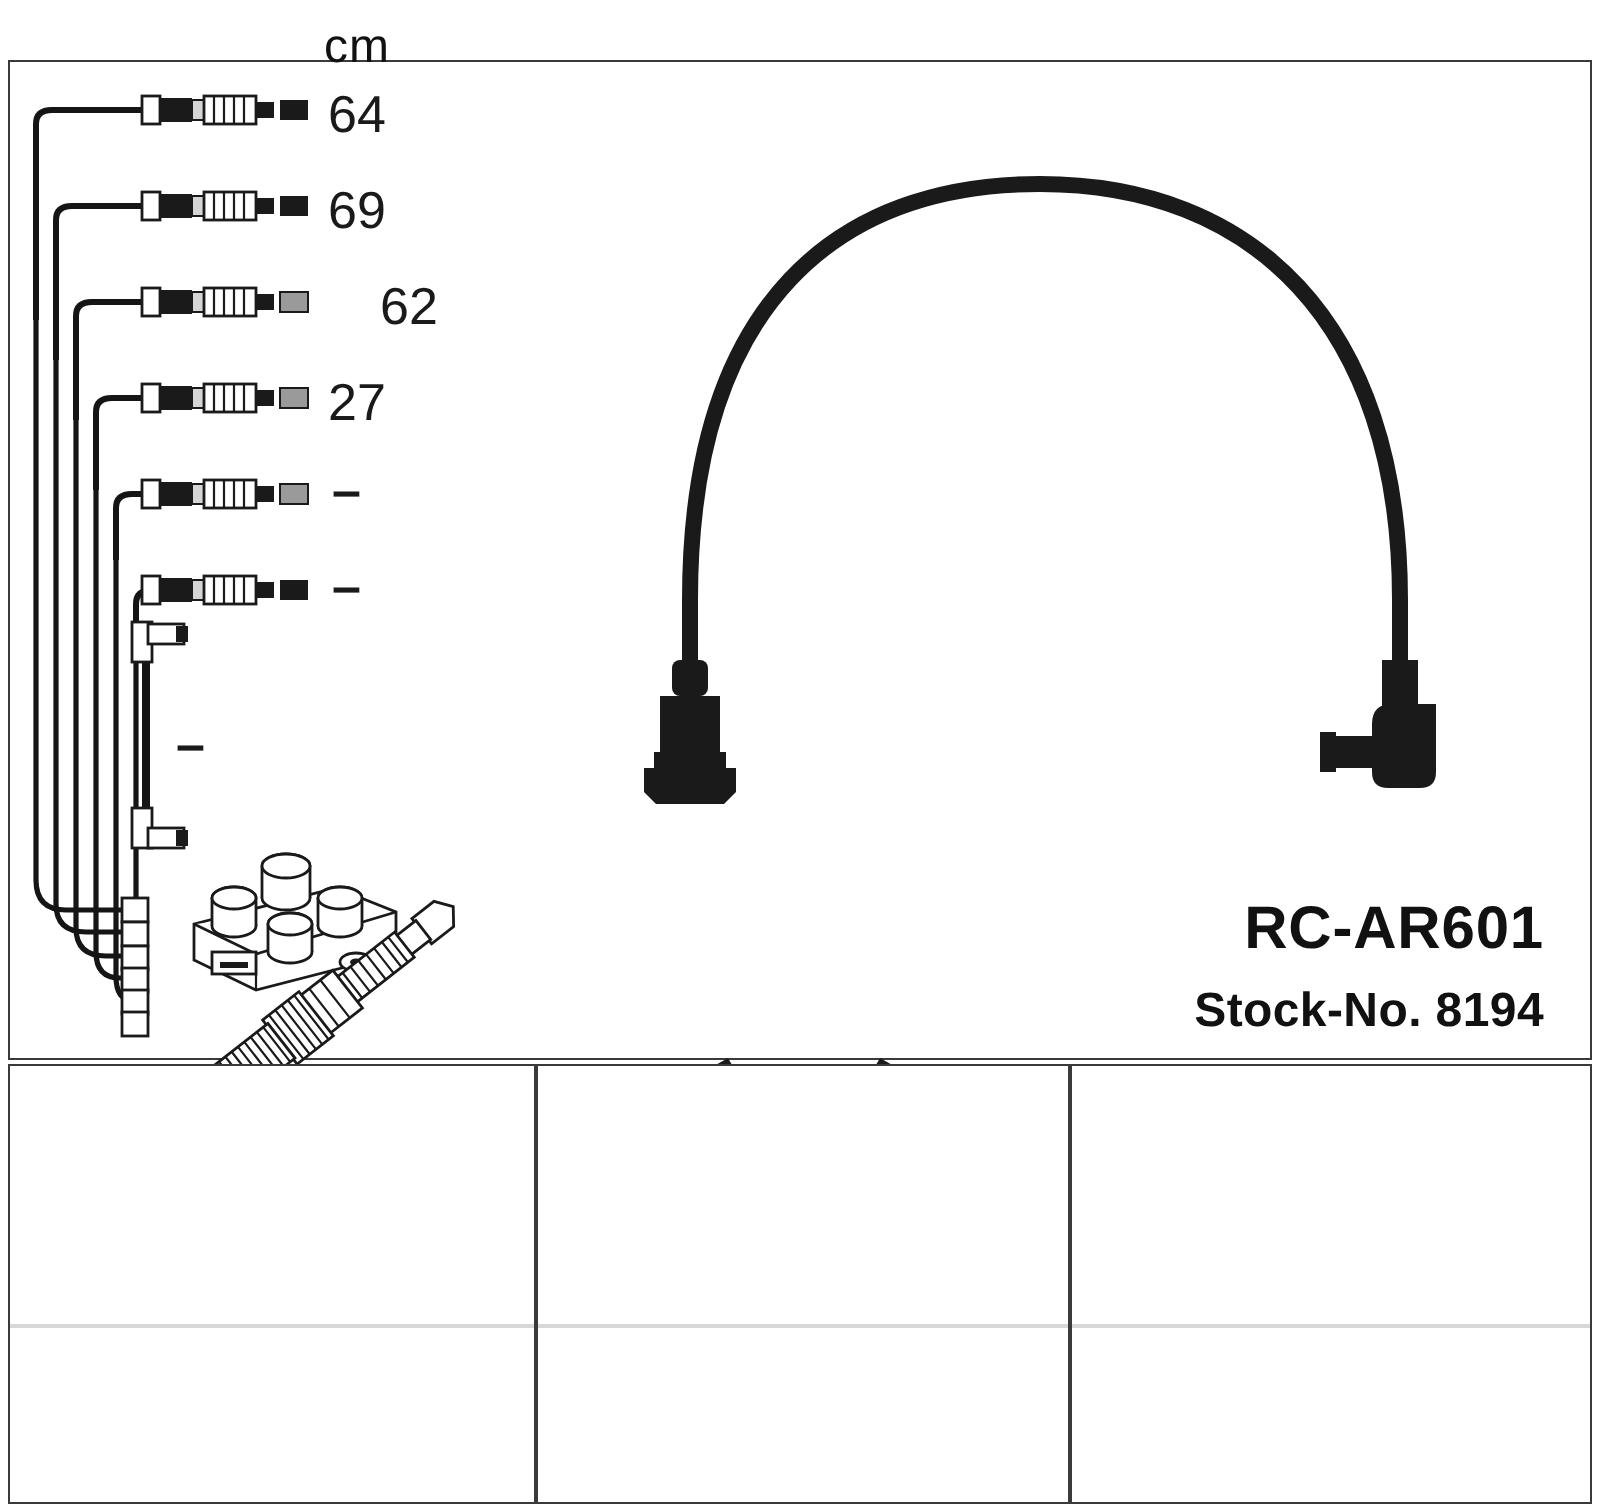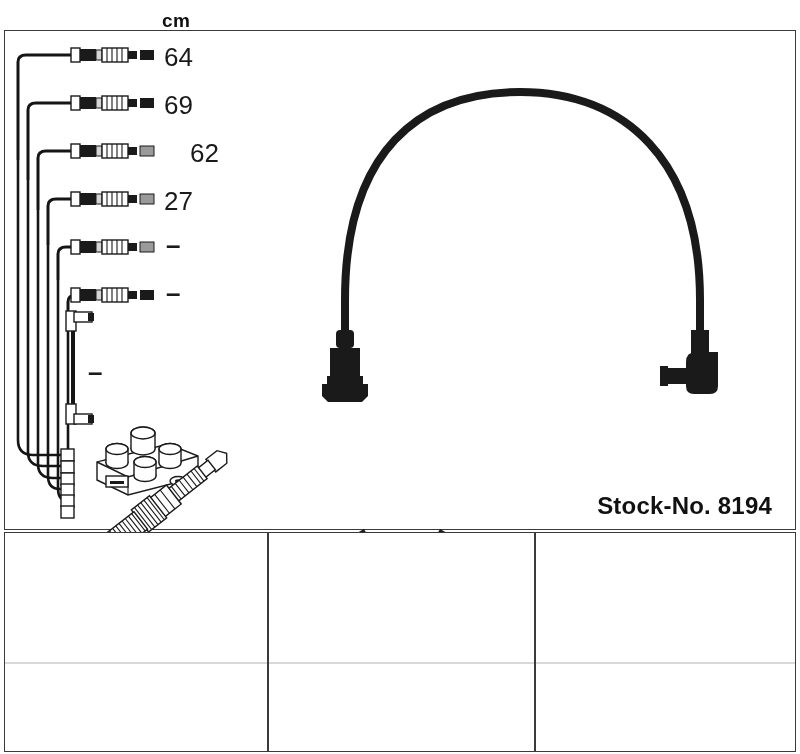--- a/index.html
+++ b/index.html
@@ -11,21 +11,21 @@
   
   .frame{position:absolute;box-sizing:border-box;border:1.5px solid #3a3a3a;background:#fff;}
   #main-frame{left:4px;top:30px;width:792px;height:500px;}
   #cell-left   {left:4px;  top:532px; width:264px; height:220px;}
   #cell-mid    {left:268px;top:532px; width:267px; height:220px;}
   #cell-right  {left:535px;top:532px; width:261px; height:220px;}
   .cell-split{position:absolute;left:0;right:0;top:129px;height:1.5px;background:#d8d8d8;}
 
   
   .txt{position:absolute;white-space:nowrap;}
-  #cm-header{left:162px;top:10px;font-size:19px;font-weight:700;letter-spacing:.5px;}
+  #cm-header{left:162px;top:10px;font-size:24px;font-weight:400;letter-spacing:.5px;}
   .len-label{font-size:26px;font-weight:400;left:164px;color:#1a1a1a;}
   .dash-label{font-size:26px;font-weight:700;left:166px;color:#1a1a1a;}
   #product-code{right:28px;top:448px;font-size:30px;font-weight:700;letter-spacing:.4px;}
   #stock-no{right:28px;top:492px;font-size:24px;font-weight:700;letter-spacing:.2px;}
 
   
   svg.layer{position:absolute;left:0;top:0;width:800px;height:754px;overflow:visible;pointer-events:none;}
   .wire{fill:none;stroke:#151515;}
   .thickwire{fill:none;stroke:#1a1a1a;stroke-width:8;stroke-linecap:round;}
   .outline{fill:#fff;stroke:#1a1a1a;stroke-width:1.4;}
@@ -44,20 +44,21 @@
   <div class="txt" id="cm-header">cm</div>
 
   <div class="txt len-label" style="top:42px;text-align:center;">64</div>
   <div class="txt len-label" style="top:90px;">69</div>
   <div class="txt len-label" style="top:138px;margin-left:26px;">62</div>
   <div class="txt len-label" style="top:186px;">27</div>
   <div class="txt dash-label" style="top:230px;">–</div>
   <div class="txt dash-label" style="top:278px;">–</div>
   <div class="txt dash-label" style="left:88px;top:357px;">–</div>
 
+  <div class="txt" id="product-code">RC-AR601</div>
   <div class="txt" id="stock-no">Stock-No. 8194</div>
 
   <svg class="layer" viewBox="0 0 800 754">
 
     <g>
       <path class="wire" style="stroke-width:3" d="M18,160 L18,62 Q18,55 26,55 L72,55"></path>
       <rect class="outline" x="71" y="48" width="9" height="14"></rect>
       <rect class="solid" x="80" y="49" width="16" height="12"></rect>
       <rect class="lgrey" x="96" y="50" width="6" height="10"></rect>
       <rect class="outline" x="102" y="48" width="26" height="14"></rect>

